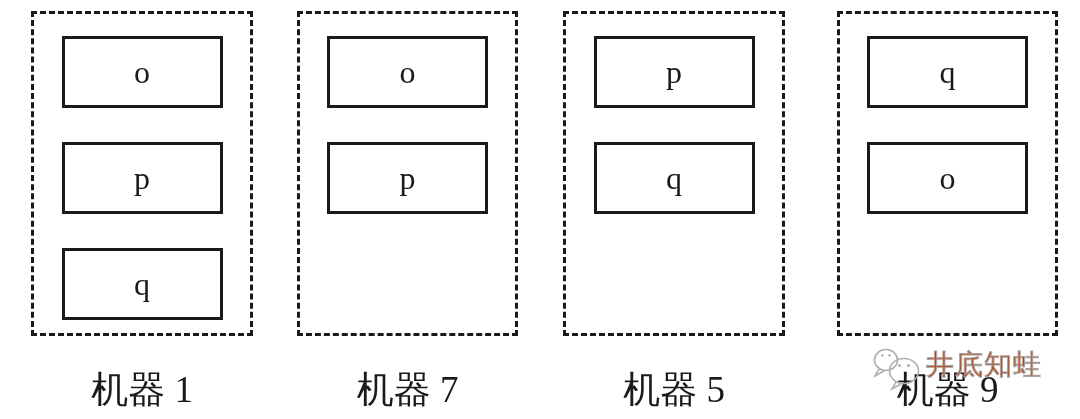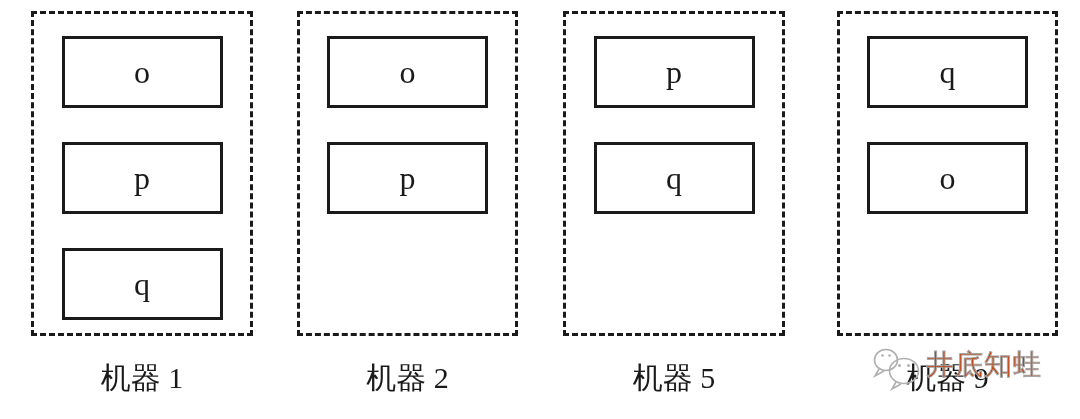--- a/index.html
+++ b/index.html
@@ -18,21 +18,21 @@
   }
   .process-box {
     box-sizing:border-box; width:161px; height:72px; margin:0 auto;
     border:3px solid #1a1a1a; background:#ffffff;
     display:flex; align-items:center; justify-content:center;
     font-size:32px; line-height:1;
   }
   .process-box + .process-box { margin-top:34px; }
   .machine-label {
     position:relative; z-index:1;
-    margin-top:24px; text-align:center; font-size:30px; line-height:1.2;
+    margin-top:32px; text-align:center; font-size:37px; line-height:1.2;
   }
   .watermark {
     position:absolute; left:872px; top:347px; z-index:2;
     display:flex; align-items:flex-start; pointer-events:none;
   }
   .watermark-text {
     margin-left:2px; margin-top:4px;
     font-size:28px; letter-spacing:1px; line-height:1;
     color:#c2410c; -webkit-text-stroke:1px #a6a6a6;
   }
@@ -59,21 +59,21 @@
 
   <div class="machine" id="m2">
     <div class="dashed-box">
       <div class="process-box">
         <span>o</span>
       </div>
       <div class="process-box">
         <span>p</span>
       </div>
     </div>
-    <div class="machine-label">机器 2</div>
+    <div class="machine-label">机器 7</div>
   </div>
 
   <div class="machine" id="m3">
     <div class="dashed-box">
       <div class="process-box">
         <span>p</span>
       </div>
       <div class="process-box">
         <span>q</span>
       </div>

